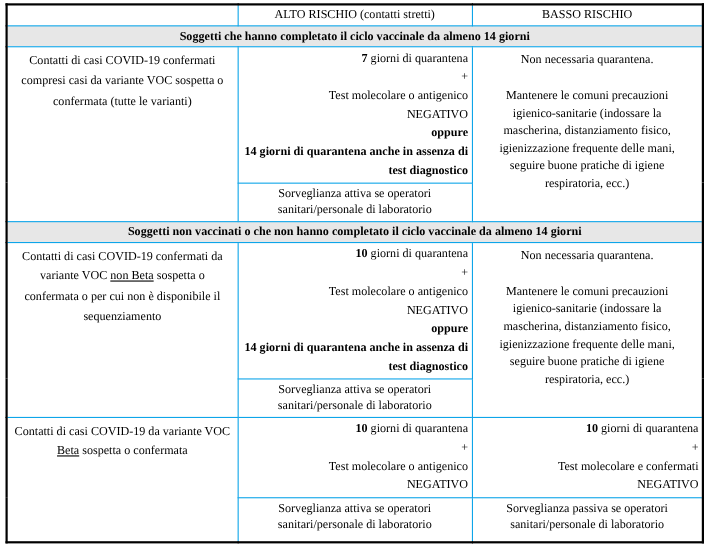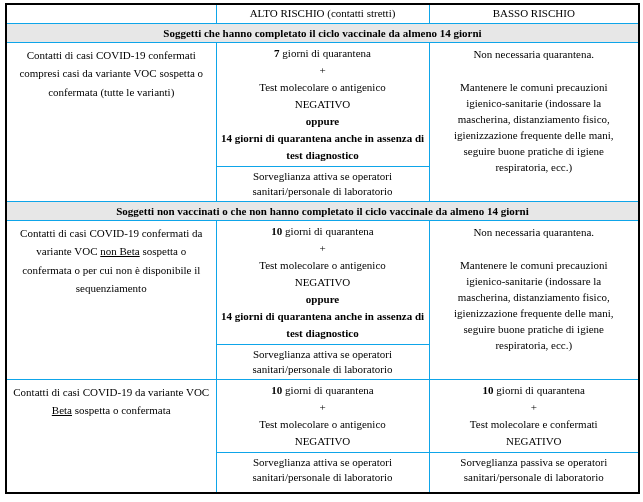--- a/index.html
+++ b/index.html
@@ -48,21 +48,21 @@
     height: 14px;
     padding: 1px 2px;
     line-height: 16px;
   }
   td.contact {
     text-align: center;
     padding: 3px 6px 2px 6px;
     line-height: 18.5px;
   }
   td.alto {
-    text-align: center;
+    text-align: right;
     padding: 2px 3px;
   }
   td.alto .ln { line-height: 17px; }
   td.basso {
     text-align: center;
     padding: 3px 23px;
   }
   td.basso .btxt { line-height: 16px; }
   td.basso .gap { height: 17px; }
   td.sorv {

